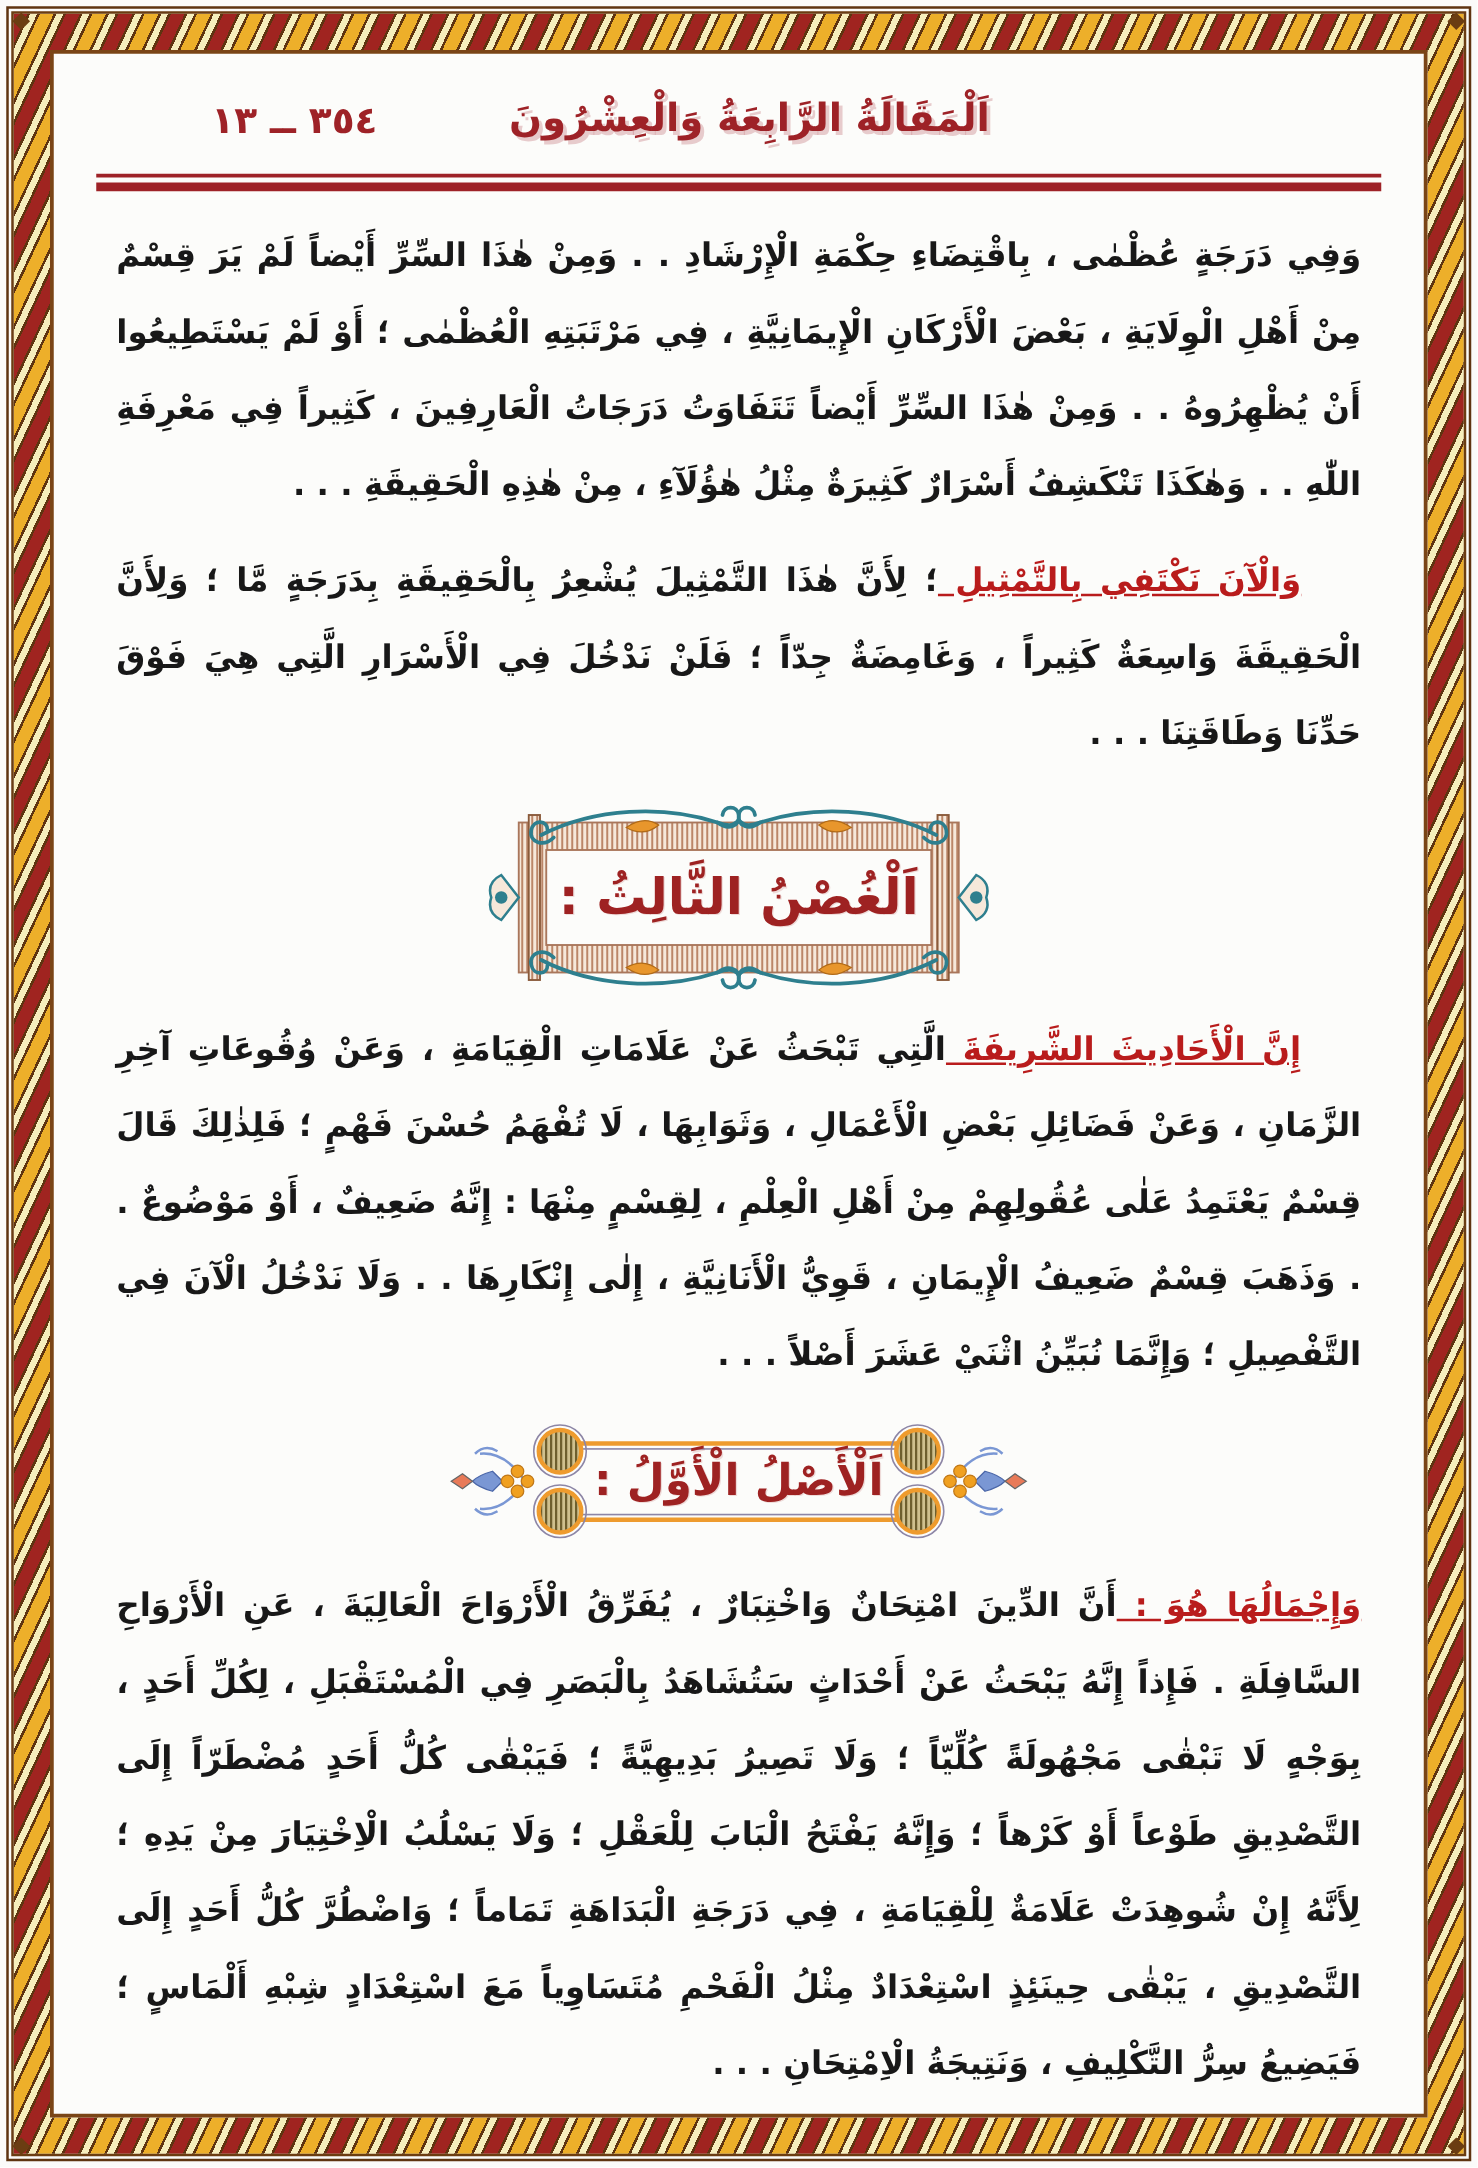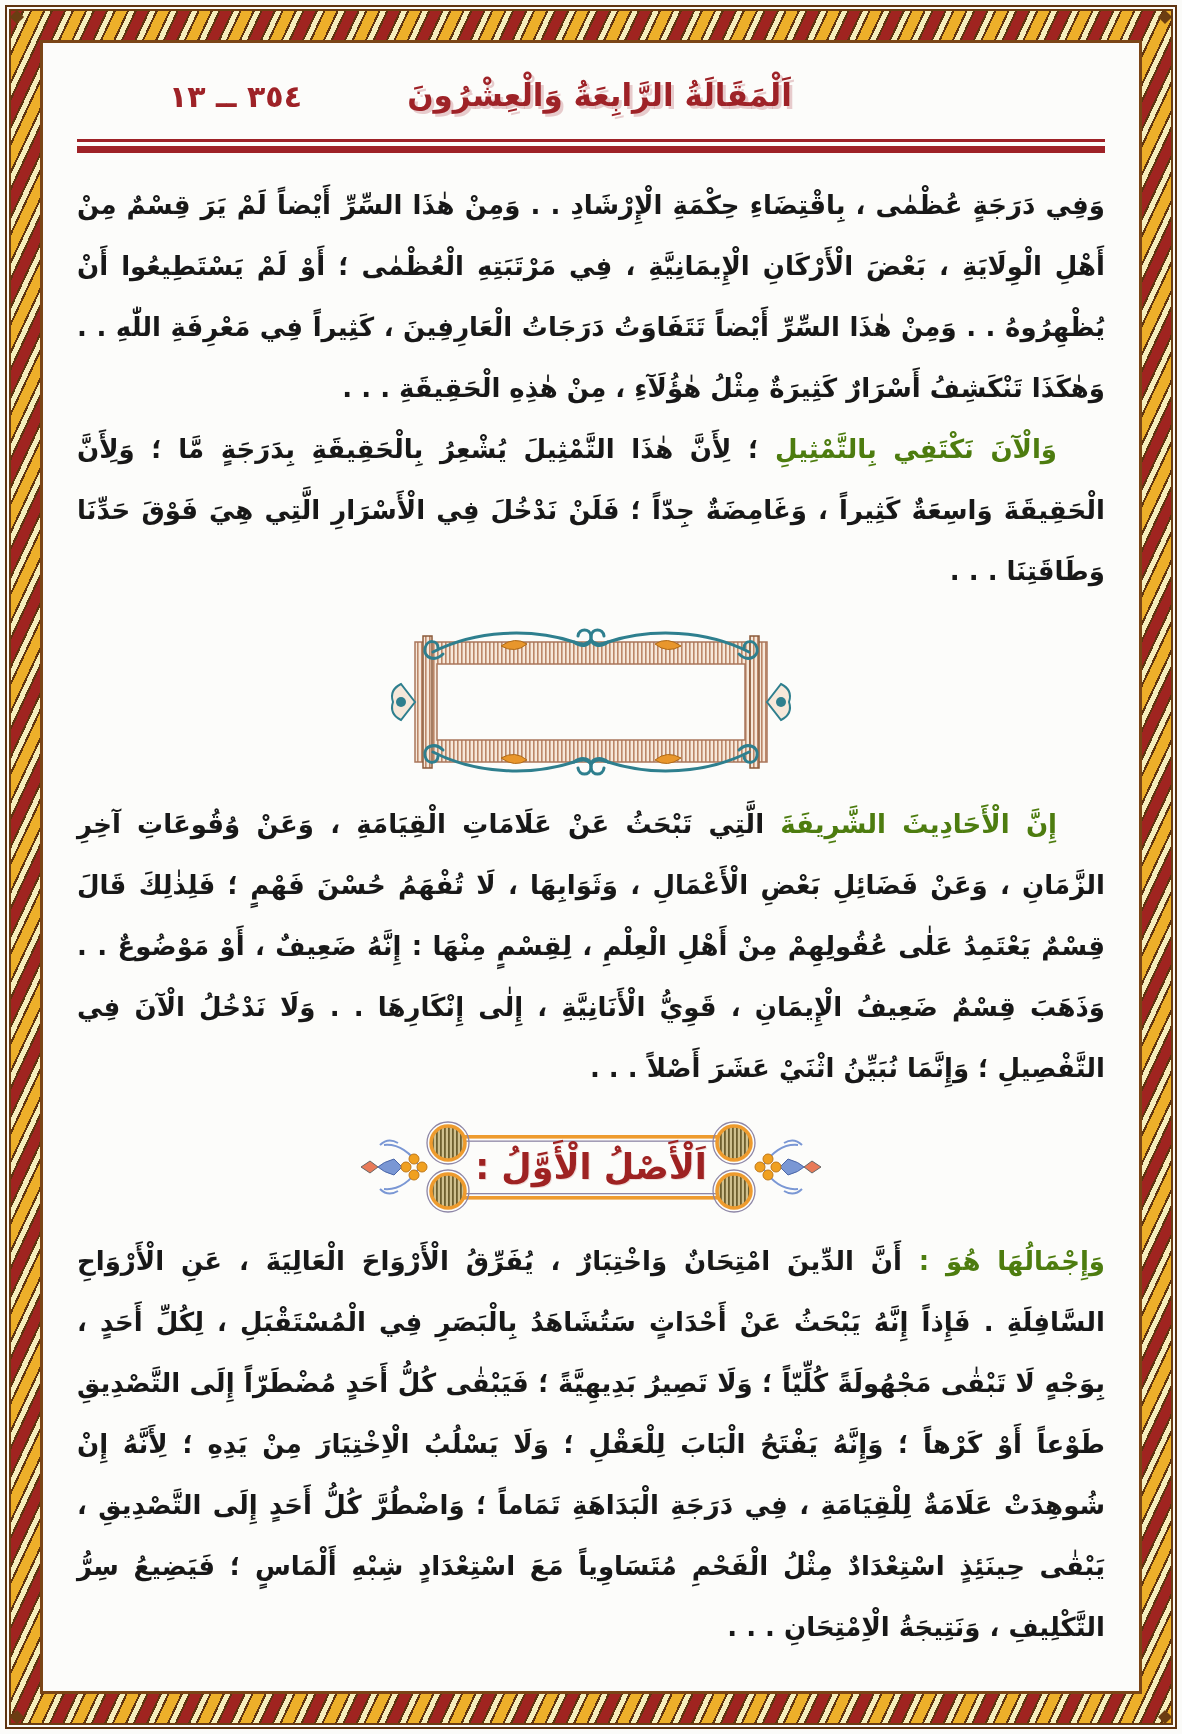--- a/index.html
+++ b/index.html
@@ -68,23 +68,23 @@
   
   .body-text {
     margin-top: 22px;
     font-size: 26px;
     font-weight: bold;
     color: #181818;
     line-height: 61px;
     text-align: justify;
     padding: 0 4px;
   }
-  .body-text p { margin: 0; }
+  .body-text p { margin: 16px; }
   .indent { text-indent: 48px; }
-  .lead { color: #4d7c0f; }
+  .lead { color: #b91c1c; text-decoration: underline; }
 
   
   .cartouche {
     position: relative;
     display: flex; align-items: center; justify-content: center;
   }
   .cartouche svg { position: absolute; inset: 0; }
   .cartouche-title {
     position: relative; z-index: 2;
     color: #9e2222; font-weight: bold;
@@ -159,20 +159,21 @@
             <path d="M120,132 q14,10 26,2 q-12,-10 -26,-2z"></path>
             <path d="M300,132 q-14,10 -26,2 q12,-10 26,-2z"></path>
           </g>
           <g stroke="#2e7f8e" stroke-width="2" fill="#f6e8da">
             <path d="M34,76 l-14,-18 q-12,6 -8,18 q-4,12 8,18 z"></path>
             <path d="M386,76 l14,-18 q12,6 8,18 q4,12 -8,18 z"></path>
             <circle cx="20" cy="76" r="5" fill="#2e7f8e" stroke="none"></circle>
             <circle cx="400" cy="76" r="5" fill="#2e7f8e" stroke="none"></circle>
           </g>
         </svg>
+        <span class="cartouche-title">اَلْغُصْنُ الثَّالِثُ :</span>
       </div>
 
       <p class="indent"><span class="lead">إِنَّ الْأَحَادِيثَ الشَّرِيفَةَ </span><span>الَّتِي تَبْحَثُ عَنْ عَلَامَاتِ الْقِيَامَةِ ، وَعَنْ وُقُوعَاتِ آخِرِ الزَّمَانِ ، وَعَنْ فَضَائِلِ بَعْضِ الْأَعْمَالِ ، وَثَوَابِهَا ، لَا تُفْهَمُ حُسْنَ فَهْمٍ ؛ فَلِذٰلِكَ قَالَ قِسْمٌ يَعْتَمِدُ عَلٰى عُقُولِهِمْ مِنْ أَهْلِ الْعِلْمِ ، لِقِسْمٍ مِنْهَا : إِنَّهُ ضَعِيفٌ ، أَوْ مَوْضُوعٌ . . وَذَهَبَ قِسْمٌ ضَعِيفُ الْإِيمَانِ ، قَوِيُّ الْأَنَانِيَّةِ ، إِلٰى إِنْكَارِهَا . . وَلَا نَدْخُلُ الْآنَ فِي التَّفْصِيلِ ؛ وَإِنَّمَا نُبَيِّنُ اثْنَيْ عَشَرَ أَصْلاً . . .</span></p>
 
       <div class="cartouche cartouche-2">
         <svg width="470" height="108" viewBox="0 0 470 108" aria-hidden="true">
           <defs>
             <pattern id="h2" width="4" height="6" patternUnits="userSpaceOnUse">
               <rect width="4" height="6" fill="#cfc08e"></rect>
               <rect width="1.8" height="6" fill="#6e5f2e"></rect>

